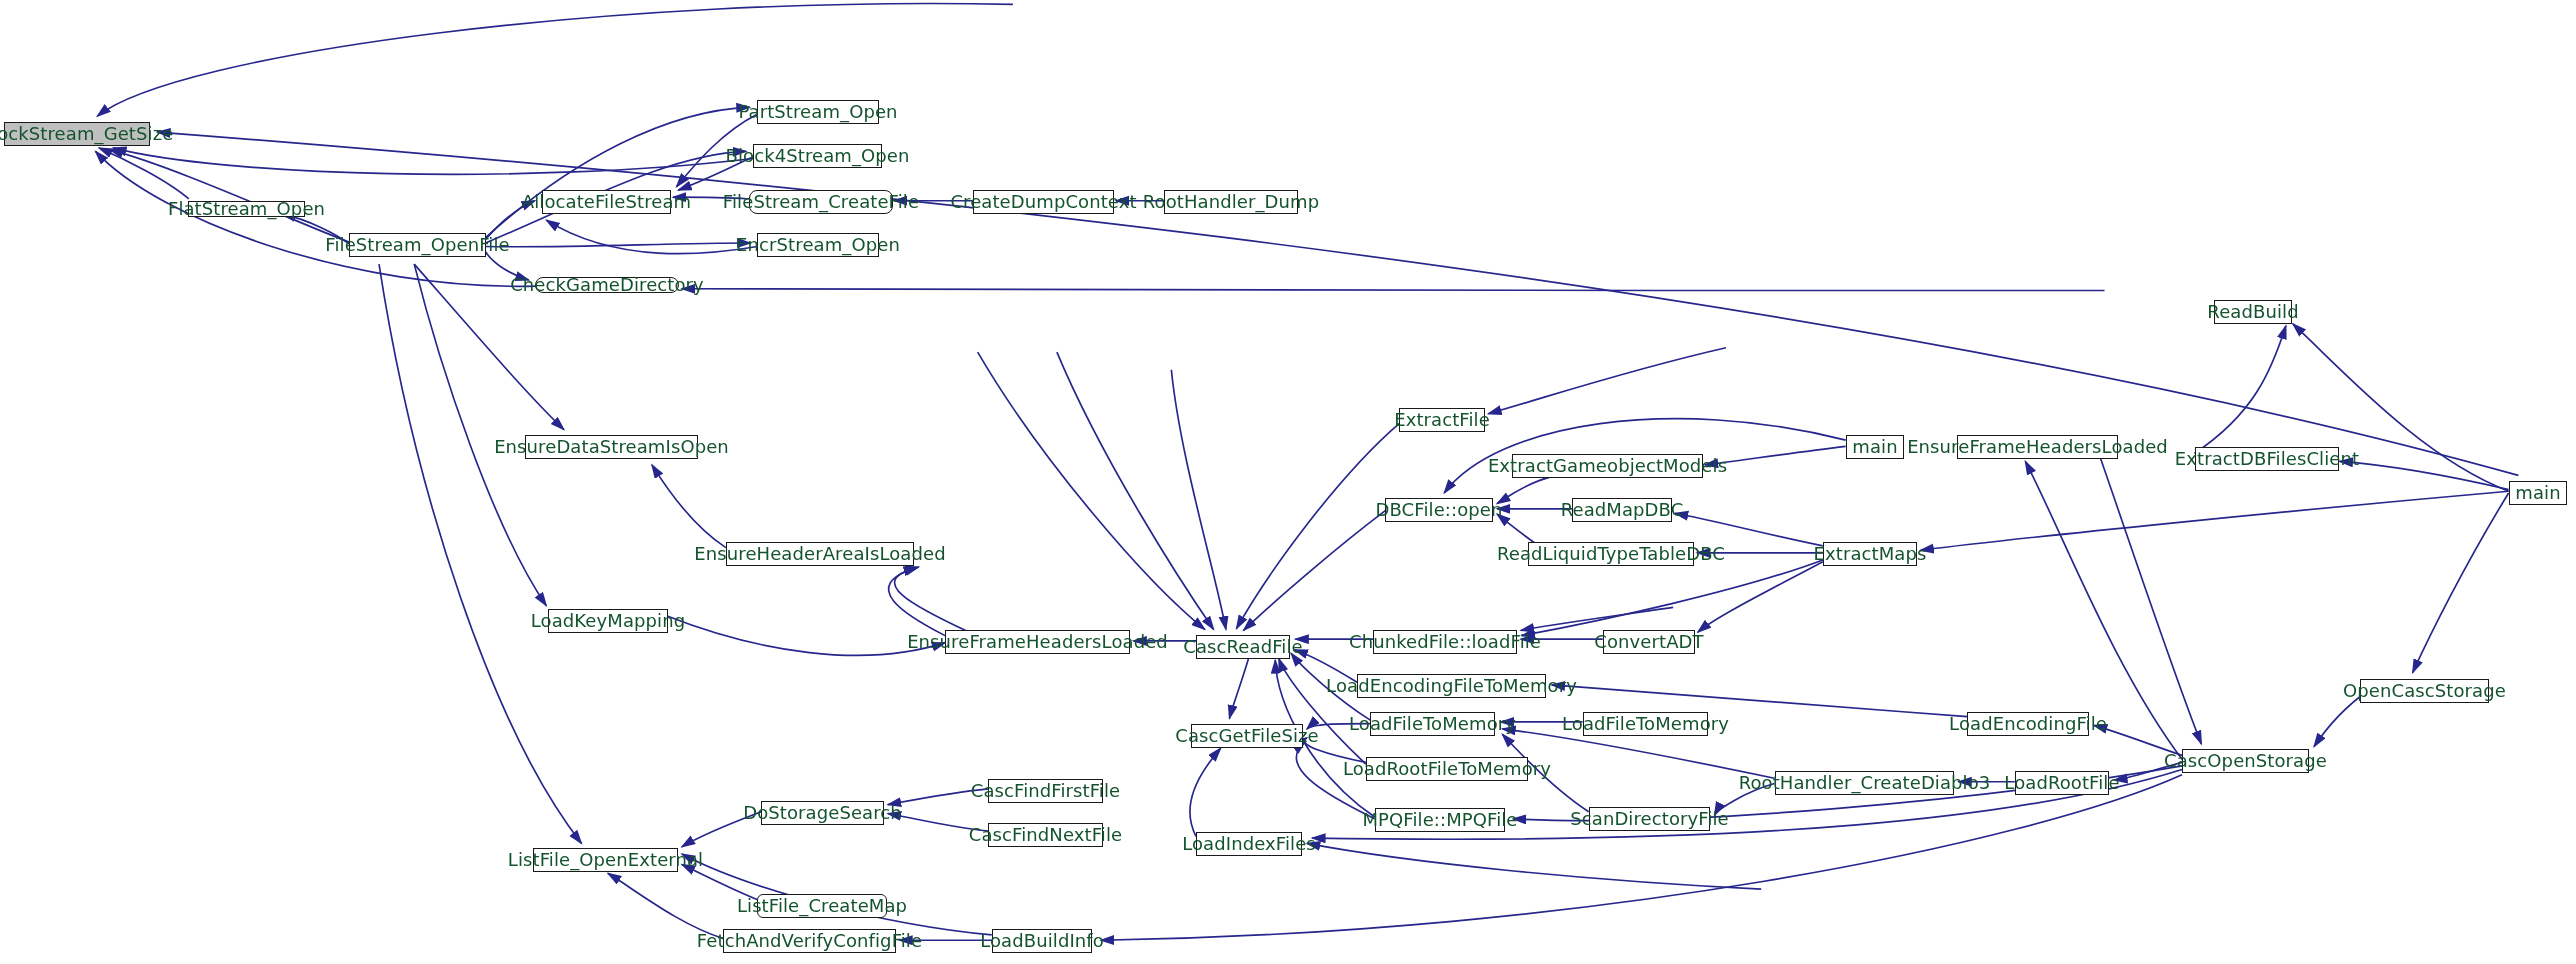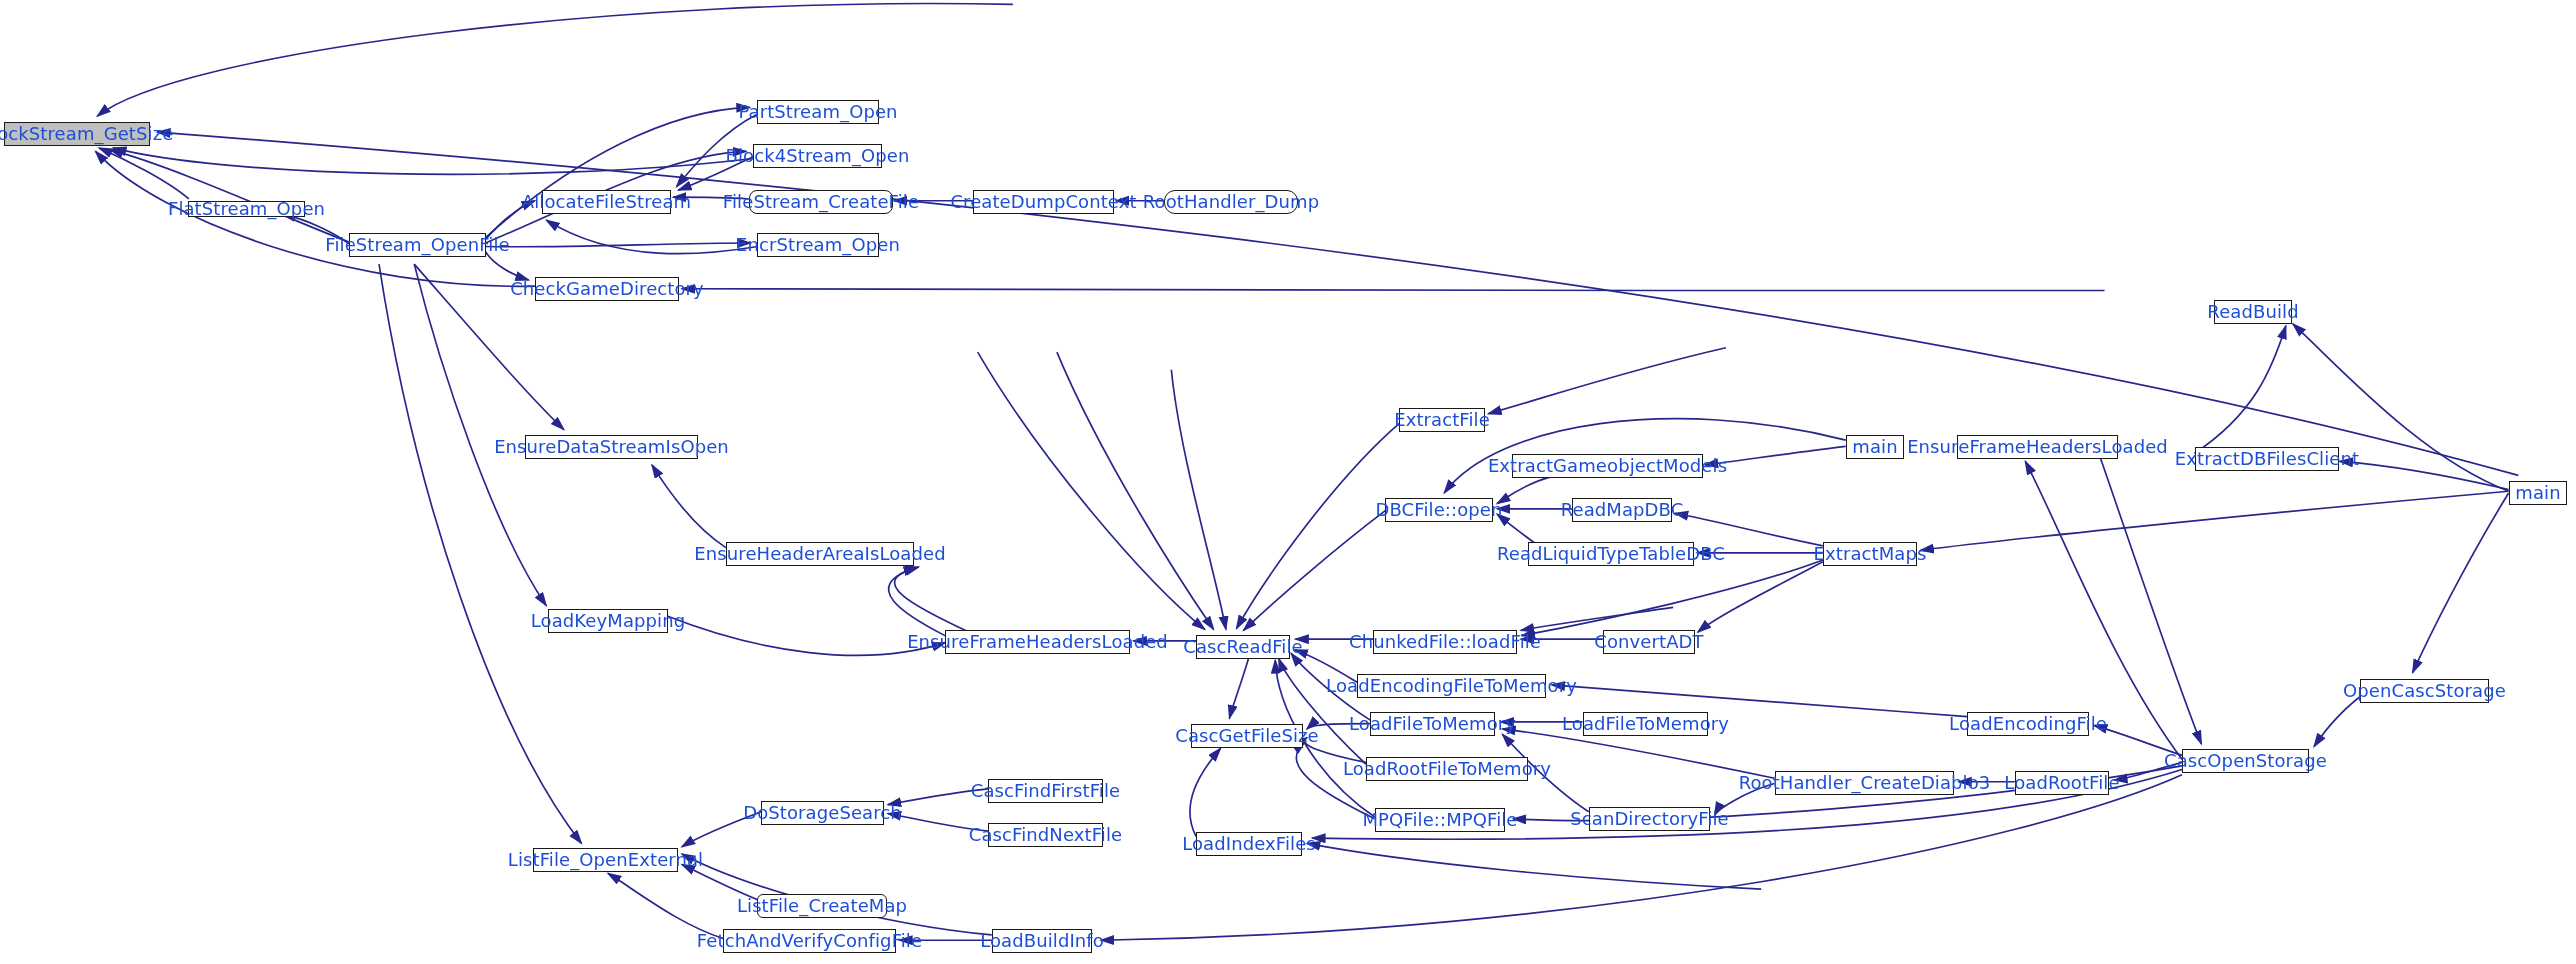--- a/index.html
+++ b/index.html
@@ -22,21 +22,21 @@
     top: 0;
     width: 2576px;
     height: 964px;
     pointer-events: none;
   }
   .node {
     position: absolute;
     box-sizing: border-box;
     border: 1.4px solid #1a1a1a;
     background: #ffffff;
-    color: #1d4ed8;
+    color: #14532d;
     font-size: 18px;
     line-height: 1;
     display: flex;
     align-items: center;
     justify-content: center;
     white-space: nowrap;
     letter-spacing: 0.1px;
     z-index: 5;
   }
   .node.root {
@@ -197,27 +197,27 @@
   <div class="node" style="left:753px;top:144px;width:129px;height:24px;">Block4Stream_Open</div>
 
   <div class="node" style="left:188px;top:201px;width:117px;height:16px;">FlatStream_Open</div>
 
   <div class="node" style="left:542px;top:190px;width:129px;height:24px;">AllocateFileStream</div>
 
   <div class="node" style="left:749px;top:190px;width:144px;height:24px;border-radius:8px;">FileStream_CreateFile</div>
 
   <div class="node" style="left:973px;top:190px;width:141px;height:24px;">CreateDumpContext</div>
 
-  <div class="node" style="left:1164px;top:190px;width:134px;height:24px;border-radius:11px;">RootHandler_Dump</div>
+  <div class="node" style="left:1164px;top:190px;width:134px;height:24px;">RootHandler_Dump</div>
 
   <div class="node" style="left:349px;top:233px;width:137px;height:24px;">FileStream_OpenFile</div>
 
   <div class="node" style="left:757px;top:233px;width:122px;height:24px;">EncrStream_Open</div>
 
-  <div class="node" style="left:535px;top:277px;width:144px;height:24px;">CheckGameDirectory</div>
+  <div class="node" style="left:535px;top:277px;width:144px;height:16px;border-radius:12px;">CheckGameDirectory</div>
 
   <div class="node" style="left:2214px;top:300px;width:78px;height:24px;">ReadBuild</div>
 
   <div class="node" style="left:1399px;top:408px;width:86px;height:24px;">ExtractFile</div>
 
   <div class="node" style="left:1846px;top:435px;width:58px;height:24px;">main</div>
 
   <div class="node" style="left:1512px;top:454px;width:191px;height:24px;">ExtractGameobjectModels</div>
 
   <div class="node" style="left:1957px;top:435px;width:161px;height:24px;">EnsureFrameHeadersLoaded</div>

